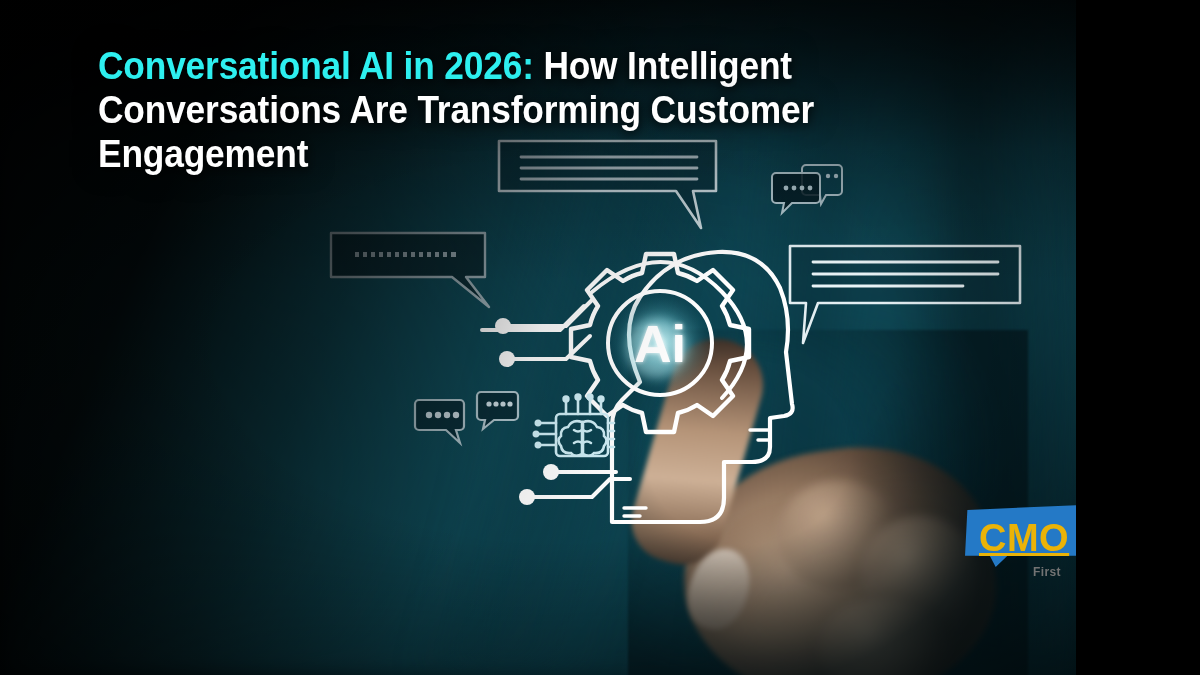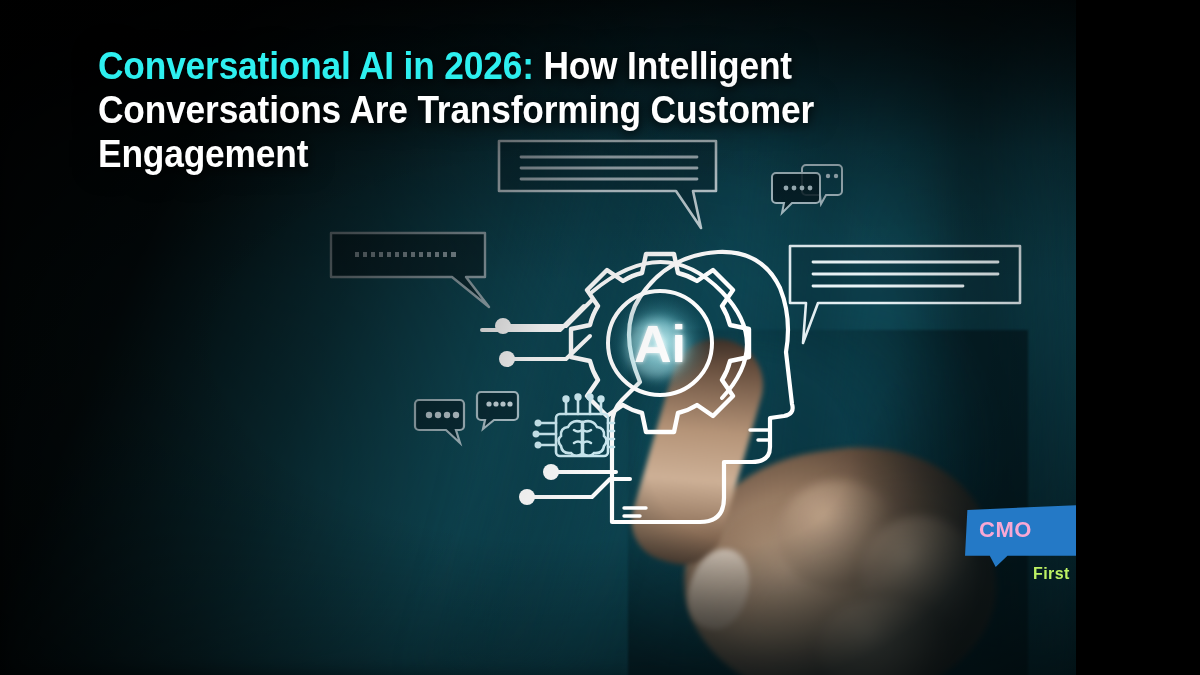--- a/index.html
+++ b/index.html
@@ -109,26 +109,26 @@
 
   
   .logo{ position:absolute; left:965px; top:505px; width:135px; height:95px; }
   .logo .bubble{
     position:absolute; left:0; top:0; width:118px; height:62px;
     background:#2479c6;
     clip-path: polygon(2% 8%, 100% 0%, 100% 82%, 36% 82%, 26% 100%, 21% 82%, 0% 82%);
   }
   .logo .cmo{
     position:absolute; left:14px; top:12px;
-    font-size:22px; font-weight:700; color:#f9a8d4;
-    letter-spacing:.5px; font-family:"Liberation Sans", sans-serif;
+    font-size:38px; font-weight:700; color:#eab308;
+    letter-spacing:.5px; font-family:"Liberation Sans", sans-serif;text-decoration:underline;
   }
   .logo .first{
     position:absolute; left:68px; top:60px;
-    font-size:16px; font-weight:700; color:#bef264;
+    font-size:12px; font-weight:700; color:#737373;
     letter-spacing:.4px; font-family:"Liberation Sans", sans-serif;
   }
 </style>
 </head>
 <body>
 
 <div id="stage">
 
   <div class="bg-layer bg-base"></div>
   <div class="bg-layer bg-figure"></div>

